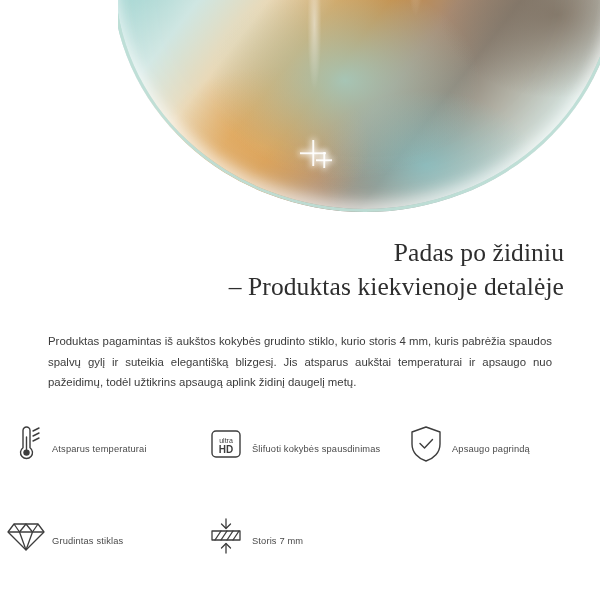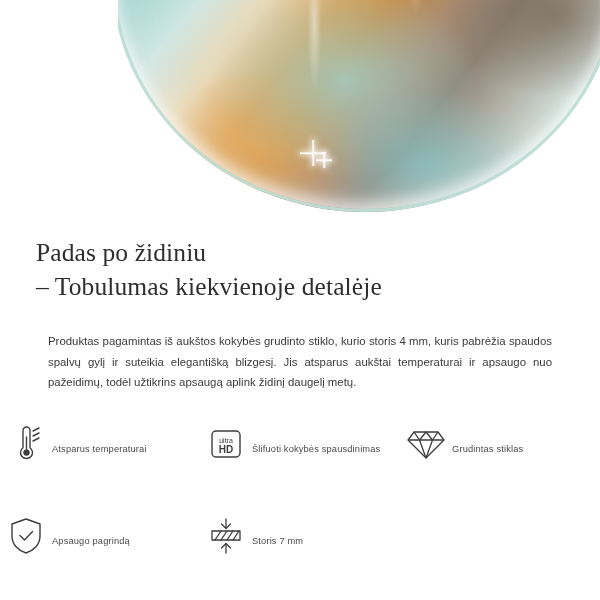--- a/index.html
+++ b/index.html
@@ -122,20 +122,21 @@
   }
   .headline {
     margin: 0;
     padding: 14px 36px 0 36px;
     font-family: "Liberation Serif", serif;
     font-size: 25.5px;
     line-height: 1.32;
     font-weight: 400;
     color: #2e2e2e;
     letter-spacing: 0.1px;
+    text-align: right;
   }
   .headline .line2 { display: block; }
   .body-copy {
     margin: 12px;
     padding: 16px 36px 0 36px;
     font-size: 11.4px;
     line-height: 1.78;
     color: #3b3b3b;
     text-align: justify;
     max-width: 545px;
@@ -185,21 +186,21 @@
       <div class="board-edge"></div>
     </div>
     <div class="hero-left-strip"></div>
     <div class="sparkle s1"></div>
     <div class="sparkle s2"></div>
   </div>
 
   <div class="content">
     <h1 class="headline">
       <span>Padas po židiniu</span>
-      <span class="line2">– Tobulumas kiekvienoje detalėje</span>
+      <span class="line2">– Produktas kiekvienoje detalėje</span>
     </h1>
     <p class="body-copy">Produktas pagamintas iš aukštos kokybės grudinto stiklo, kurio storis 4 mm, kuris pabrėžia spaudos spalvų gylį ir suteikia elegantišką blizgesį. Jis atsparus aukštai temperaturai ir apsaugo nuo pažeidimų, todėl užtikrins apsaugą aplink židinį daugelį metų.</p>
   </div>
 
   <div class="features">
 
     <div class="feature">
       <div class="feature-icon">
         <svg width="34" height="40" viewBox="0 0 34 40" fill="none" stroke="#3d3d3d" stroke-width="1.4" stroke-linecap="round">
           <path d="M14 6.5a3.5 3.5 0 0 1 7 0v17.2a6 6 0 1 1-7 0z"></path>
@@ -219,39 +220,39 @@
           <rect x="6" y="7" width="28" height="26" rx="4" fill="none" stroke="#3d3d3d" stroke-width="1.4"></rect>
           <text x="20" y="18.5" text-anchor="middle" font-family="Liberation Sans, sans-serif" font-size="7" fill="#3d3d3d">ultra</text>
           <text x="20" y="29" text-anchor="middle" font-family="Liberation Sans, sans-serif" font-size="10" font-weight="bold" fill="#3d3d3d">HD</text>
         </svg>
       </div>
       <div class="feature-label">Šlifuoti kokybės spausdinimas</div>
     </div>
 
     <div class="feature">
       <div class="feature-icon">
+        <svg width="36" height="42" viewBox="0 0 36 42" fill="none" stroke="#3d3d3d" stroke-width="1.4" stroke-linecap="round" stroke-linejoin="round">
+          <path d="M18 4 L32 9 V21 C32 29.5 25.8 35.6 18 38 C10.2 35.6 4 29.5 4 21 V9 Z"></path>
+          <path d="M12 20.5 L16.5 25 L24.5 16.5"></path>
+        </svg>
+      </div>
+      <div class="feature-label">Apsaugo pagrindą</div>
+    </div>
+
+    <div class="feature">
+      <div class="feature-icon">
         <svg width="40" height="36" viewBox="0 0 40 36" fill="none" stroke="#3d3d3d" stroke-width="1.3" stroke-linejoin="round">
           <path d="M8 6 H32 L38 14 L20 32 L2 14 Z"></path>
           <path d="M2 14 H38"></path>
           <path d="M8 6 L13.5 14 L20 32"></path>
           <path d="M32 6 L26.5 14 L20 32"></path>
           <path d="M13.5 14 L20 6 L26.5 14"></path>
         </svg>
       </div>
       <div class="feature-label">Grudintas stiklas</div>
-    </div>
-
-    <div class="feature">
-      <div class="feature-icon">
-        <svg width="36" height="42" viewBox="0 0 36 42" fill="none" stroke="#3d3d3d" stroke-width="1.4" stroke-linecap="round" stroke-linejoin="round">
-          <path d="M18 4 L32 9 V21 C32 29.5 25.8 35.6 18 38 C10.2 35.6 4 29.5 4 21 V9 Z"></path>
-          <path d="M12 20.5 L16.5 25 L24.5 16.5"></path>
-        </svg>
-      </div>
-      <div class="feature-label">Apsaugo pagrindą</div>
     </div>
 
 
     <div class="feature">
       <div class="feature-icon">
         <svg width="40" height="40" viewBox="0 0 40 40" fill="none" stroke="#3d3d3d" stroke-width="1.3" stroke-linecap="round" stroke-linejoin="round">
           <line x1="20" y1="3" x2="20" y2="12"></line>
           <path d="M15.5 8 L20 12.5 L24.5 8"></path>
           <rect x="6" y="15" width="28" height="9" fill="none" stroke="#3d3d3d" stroke-width="1.3"></rect>
           <line x1="9" y1="24" x2="15" y2="15"></line>

